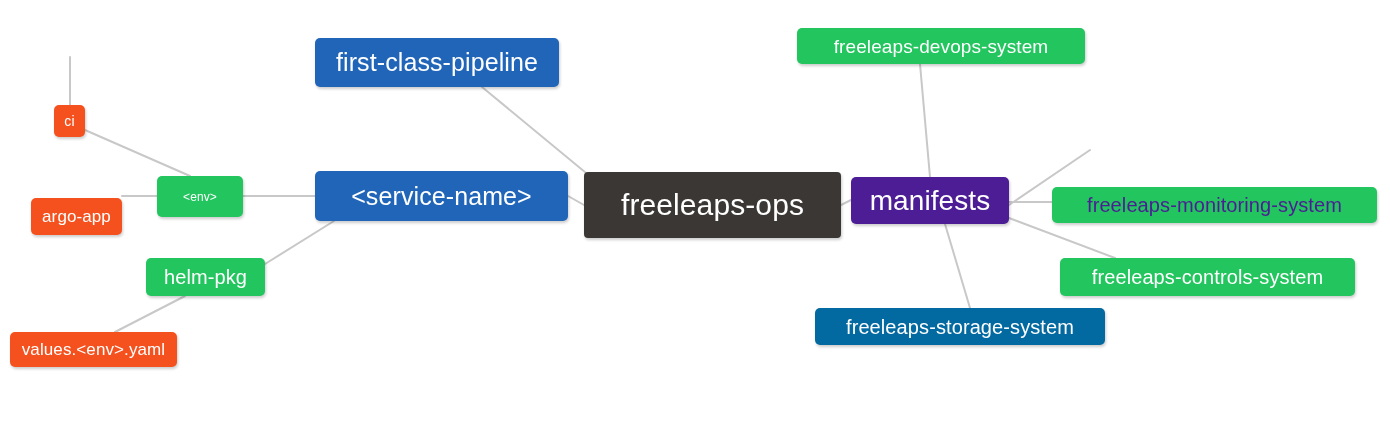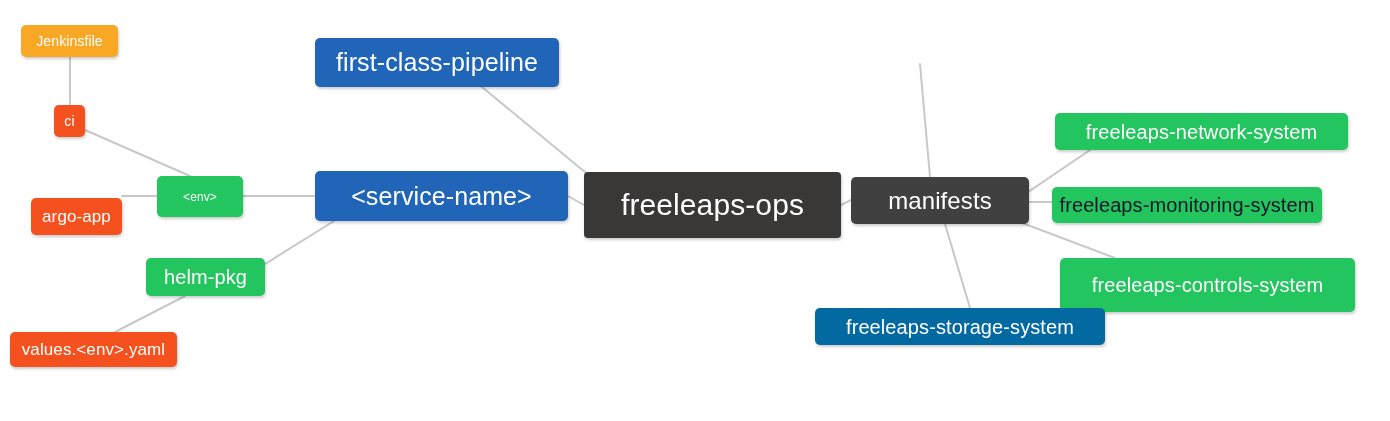--- a/index.html
+++ b/index.html
@@ -65,24 +65,23 @@
       <line x1="185" y1="296" x2="115" y2="332" stroke="#c8c8c8" stroke-width="2" stroke-linecap="round"></line>
       <line x1="930" y1="177" x2="920" y2="64" stroke="#c8c8c8" stroke-width="2" stroke-linecap="round"></line>
       <line x1="1009" y1="205" x2="1090" y2="150" stroke="#c8c8c8" stroke-width="2" stroke-linecap="round"></line>
       <line x1="1009" y1="202" x2="1052" y2="202" stroke="#c8c8c8" stroke-width="2" stroke-linecap="round"></line>
       <line x1="1009" y1="218" x2="1115" y2="258" stroke="#c8c8c8" stroke-width="2" stroke-linecap="round"></line>
       <line x1="945" y1="224" x2="970" y2="308" stroke="#c8c8c8" stroke-width="2" stroke-linecap="round"></line>
     </svg>
 <div class="node root" style="left: 584px; top: 172px; width: 257px; height: 66px; font-size: 30px; background: rgb(59, 55, 52); color: rgb(255, 255, 255);">freeleaps-ops</div>
     <div class="node blue" style="left: 315px; top: 171px; width: 253px; height: 50px; font-size: 25px; background: rgb(32, 101, 184); color: rgb(255, 255, 255);">&lt;service-name&gt;</div>
     <div class="node blue" style="left: 315px; top: 38px; width: 244px; height: 49px; font-size: 25px; background: rgb(32, 101, 184); color: #ffffff;">first-class-pipeline</div>
-    <div class="node blue" style="left: 851px; top: 177px; width: 178px; height: 47px; font-size: 24px; background: #404040; color: rgb(255, 255, 255);">manifests</div>
+    <div class="node blue" style="left: 851px; top: 177px; width: 158px; height: 47px; font-size: 28px; background: #4c1d95; color: rgb(255, 255, 255);">manifests</div>
     <div class="node green" style="left: 157px; top: 176px; width: 86px; height: 41px; font-size: 12px; background: rgb(34, 197, 94); color: rgb(255, 255, 255);">&lt;env&gt;</div>
     <div class="node green" style="left: 146px; top: 258px; width: 119px; height: 38px; font-size: 20px; background: rgb(34, 197, 94); color: rgb(255, 255, 255);">helm-pkg</div>
-    <div class="node orange" style="left: 21px; top: 25px; width: 97px; height: 32px; font-size: 14px; background: rgb(249, 168, 37); color: rgb(255, 255, 255);">Jenkinsfile</div>
     <div class="node red" style="left: 54px; top: 105px; width: 31px; height: 32px; font-size: 14px; background: rgb(244, 81, 30); color: rgb(255, 255, 255);">ci</div>
     <div class="node red" style="left: 31px; top: 178px; width: 91px; height: 37px; font-size: 17px; background: rgb(244, 81, 30); color: rgb(255, 255, 255); margin-top: 20px;">argo-app</div>
     <div class="node red" style="left: 10px; top: 332px; width: 167px; height: 35px; font-size: 17px; background: rgb(244, 81, 30); color: rgb(255, 255, 255);">values.&lt;env&gt;.yaml</div>
-    <div class="node green" style="left: 1055px; top: 113px; width: 293px; height: 37px; font-size: 20px; background: rgb(34, 197, 94); color: rgb(255, 255, 255);">freeleaps-network-system</div>
-    <div class="node green" style="left: 1052px; top: 187px; width: 270px; height: 36px; font-size: 20px; background: rgb(34, 197, 94); color: #0f172a;">freeleaps-monitoring-system</div>
-    <div class="node green" style="left: 1060px; top: 258px; width: 295px; height: 54px; font-size: 20px; background: rgb(34, 197, 94); color: rgb(255, 255, 255);">freeleaps-controls-system</div>
+    <div class="node green" style="left: 797px; top: 28px; width: 288px; height: 36px; font-size: 19px; background: rgb(34, 197, 94); color: rgb(255, 255, 255);">freeleaps-devops-system</div>
+    <div class="node green" style="left: 1052px; top: 187px; width: 325px; height: 36px; font-size: 20px; background: rgb(34, 197, 94); color: #4c1d95;">freeleaps-monitoring-system</div>
+    <div class="node green" style="left: 1060px; top: 258px; width: 295px; height: 38px; font-size: 20px; background: rgb(34, 197, 94); color: rgb(255, 255, 255);">freeleaps-controls-system</div>
     <div class="node green" style="left: 815px; top: 308px; width: 290px; height: 37px; font-size: 20px; background: #0369a1; color: rgb(255, 255, 255);">freeleaps-storage-system</div>
   </div>
 
 </body></html>

